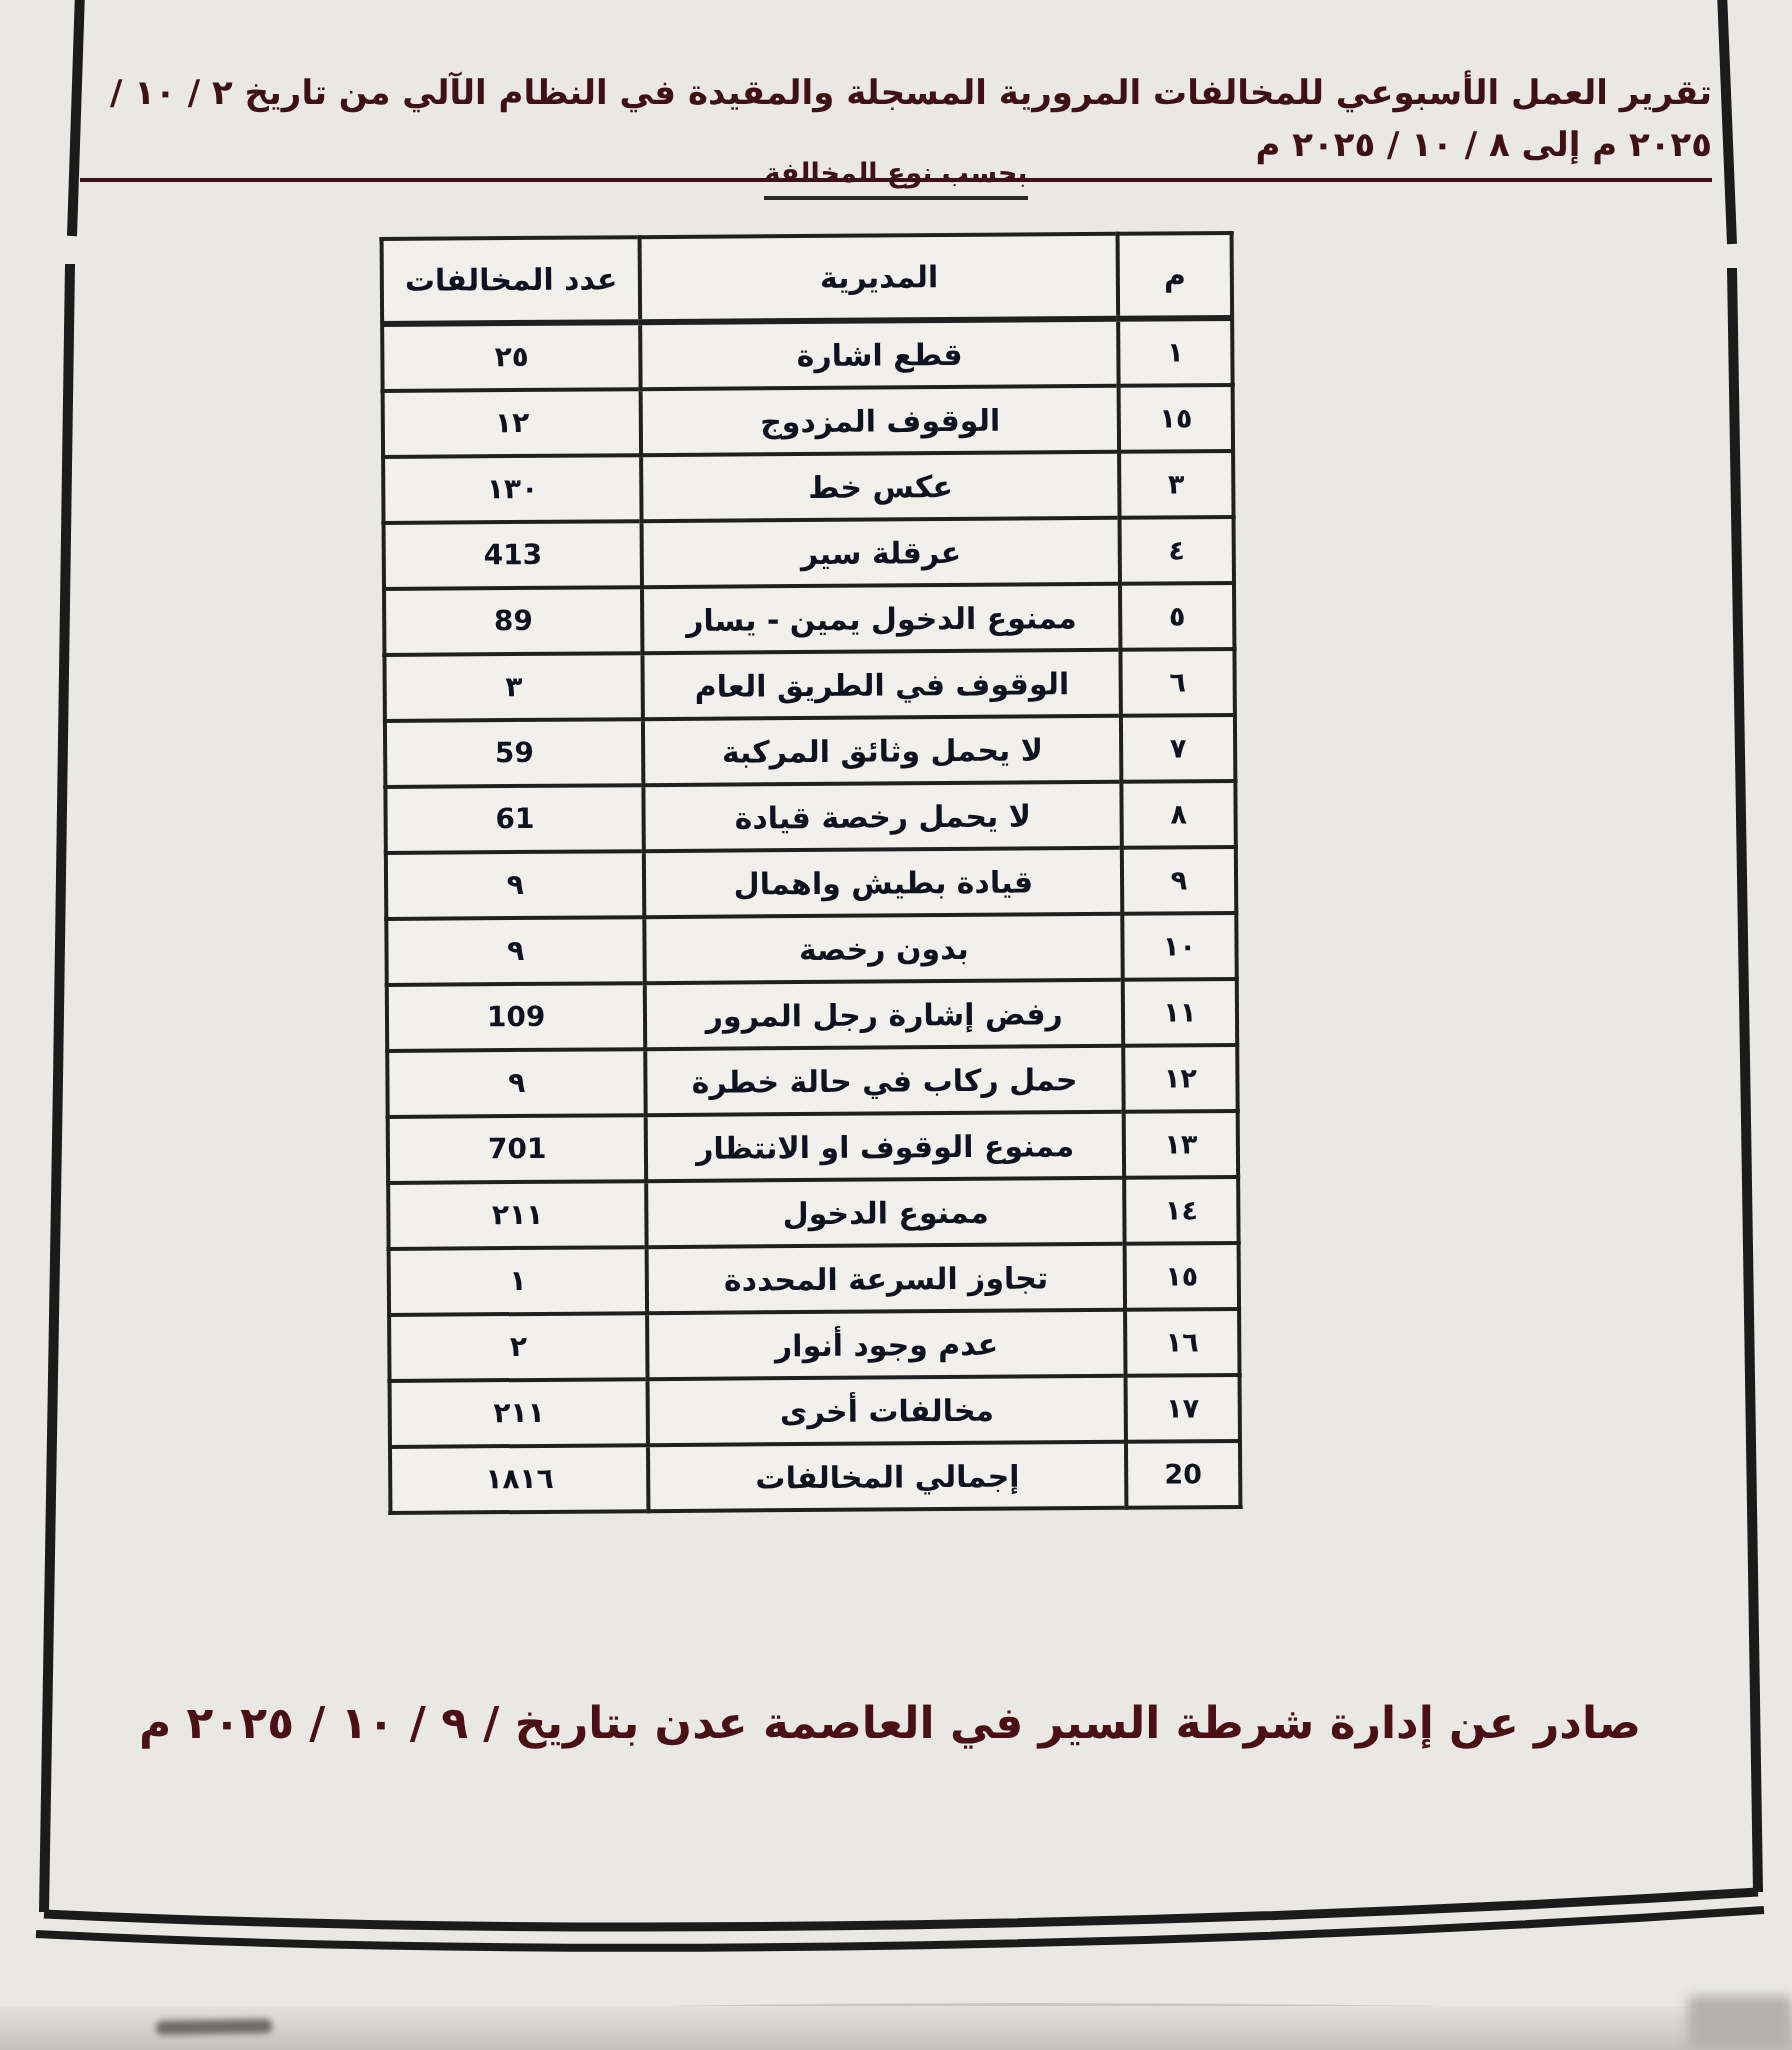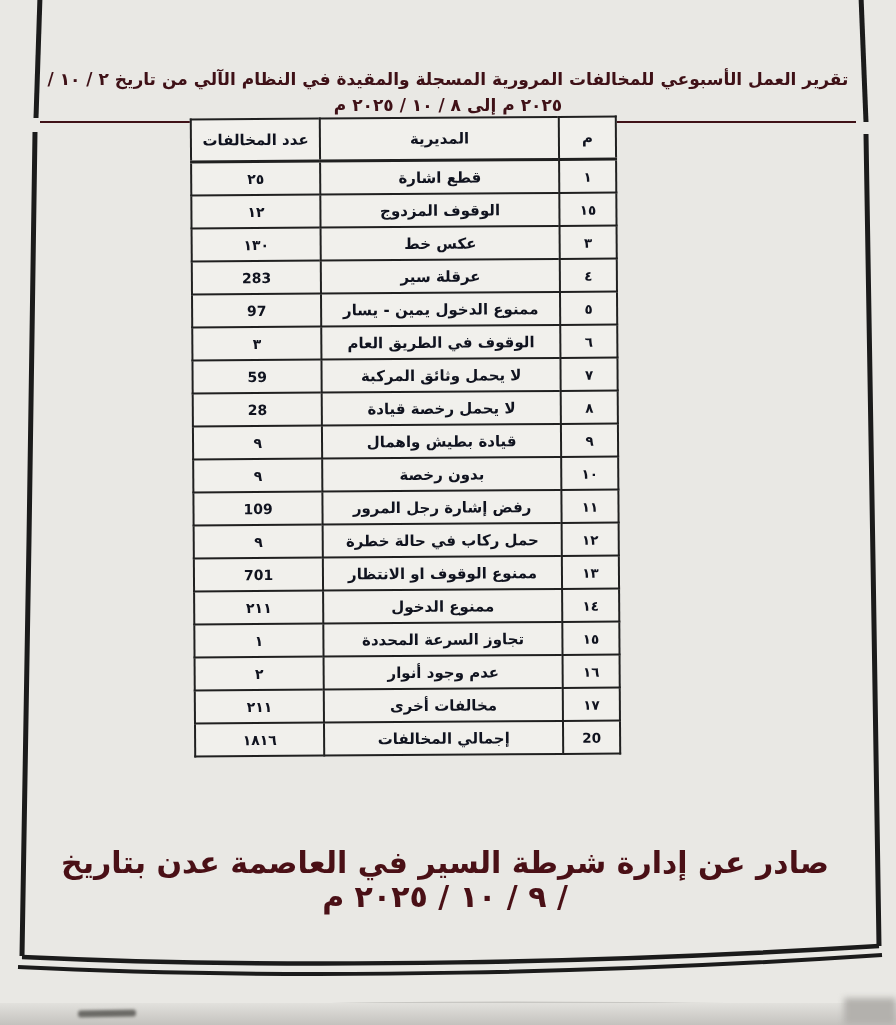--- a/index.html
+++ b/index.html
@@ -11,21 +11,21 @@
     position: relative;
   }
   .scan-page { position: absolute; inset: 0; }
 
   
   .frame-svg { position: absolute; inset: 0; pointer-events: none; }
 
   
   .title-wrap {
     position: absolute; top: 34px; left: 40px; right: 40px;
-    text-align: center; direction: rtl; margin-top: 32px;
+    text-align: right; direction: rtl;
   }
   .report-title {
     display: inline-block;
     font-size: 17px; font-weight: bold; line-height: 26px;
     color: var(--heading-text, #3f1117);
     border-bottom: 2.5px solid var(--heading-text, #3f1117);
     padding-bottom: 3px;
     letter-spacing: -0.2px;
   }
   .subtitle-wrap {
@@ -65,21 +65,21 @@
   td.cell-name  { font-size: 15px; }
   td.cell-count { font-size: 14px; margin-left: 20px; }
   th.h-index { font-size: 16px; }
 
   
   .footer-wrap {
     position: absolute; top: 846px; left: 60px; width: 770px;
     text-align: center; direction: rtl;
   }
   .report-footer {
-    font-size: 30px; font-weight: bold; line-height: 34px;
+    font-size: 22px; font-weight: bold; line-height: 34px;
     color: var(--footer-text, #4a1016);
     letter-spacing: -0.3px;
   }
 
   
   .bottom-shade {
     position: absolute; left: 0; right: 0; bottom: 0; height: 22px;
     background: linear-gradient(#e2e1dd, #c4c2be);
   }
   .smudge-left {
@@ -104,20 +104,23 @@
     <path d="M 866 134 L 873 560 L 879 946" stroke="#1b1b1b" stroke-width="5" fill="none"></path>
     <path d="M 22 957 C 300 970 620 962 879 946" stroke="#1b1b1b" stroke-width="4.5" fill="none"></path>
     <path d="M 18 967 C 300 981 630 972 882 955" stroke="#1b1b1b" stroke-width="4" fill="none"></path>
     <path d="M 120 1011 C 400 998 700 1004 896 1007" stroke="#c8c7c3" stroke-width="3" fill="none"></path>
   </svg>
 
   <div class="title-wrap">
     <span class="report-title">تقرير العمل الأسبوعي للمخالفات المرورية المسجلة والمقيدة في النظام الآلي من تاريخ ٢ / ١٠ / ٢٠٢٥ م إلى ٨ / ١٠ / ٢٠٢٥ م</span>
   </div>
 
+  <div class="subtitle-wrap">
+    <span class="report-subtitle">بحسب نوع المخالفة</span>
+  </div>
 
   <div class="table-wrap">
     <table class="violations">
       <thead>
         <tr>
           <th class="col-index h-index">م</th>
           <th class="col-name">المديرية</th>
           <th class="col-count">عدد المخالفات</th>
         </tr>
       </thead>
@@ -136,45 +139,45 @@
 
     <tr>
       <td class="cell-index">٣</td>
       <td class="cell-name">عكس خط</td>
       <td class="cell-count">١٣٠</td>
     </tr>
 
     <tr>
       <td class="cell-index">٤</td>
       <td class="cell-name">عرقلة سير</td>
-      <td class="cell-count">283</td>
+      <td class="cell-count">413</td>
     </tr>
 
     <tr>
       <td class="cell-index">٥</td>
       <td class="cell-name">ممنوع الدخول يمين - يسار</td>
-      <td class="cell-count">97</td>
+      <td class="cell-count">89</td>
     </tr>
 
     <tr>
       <td class="cell-index">٦</td>
       <td class="cell-name">الوقوف في الطريق العام</td>
       <td class="cell-count">٣</td>
     </tr>
 
     <tr>
       <td class="cell-index">٧</td>
       <td class="cell-name">لا يحمل وثائق المركبة</td>
       <td class="cell-count">59</td>
     </tr>
 
     <tr>
       <td class="cell-index">٨</td>
       <td class="cell-name">لا يحمل رخصة قيادة</td>
-      <td class="cell-count">28</td>
+      <td class="cell-count">61</td>
     </tr>
 
     <tr>
       <td class="cell-index">٩</td>
       <td class="cell-name">قيادة بطيش واهمال</td>
       <td class="cell-count">٩</td>
     </tr>
 
     <tr>
       <td class="cell-index">١٠</td>

